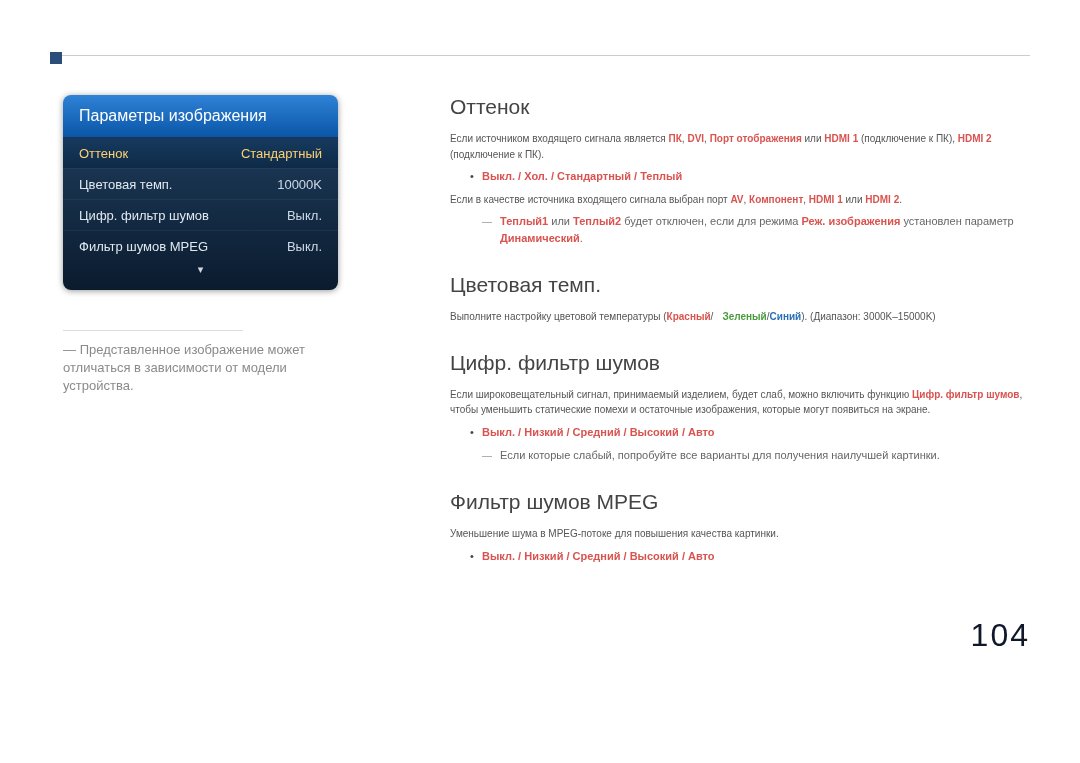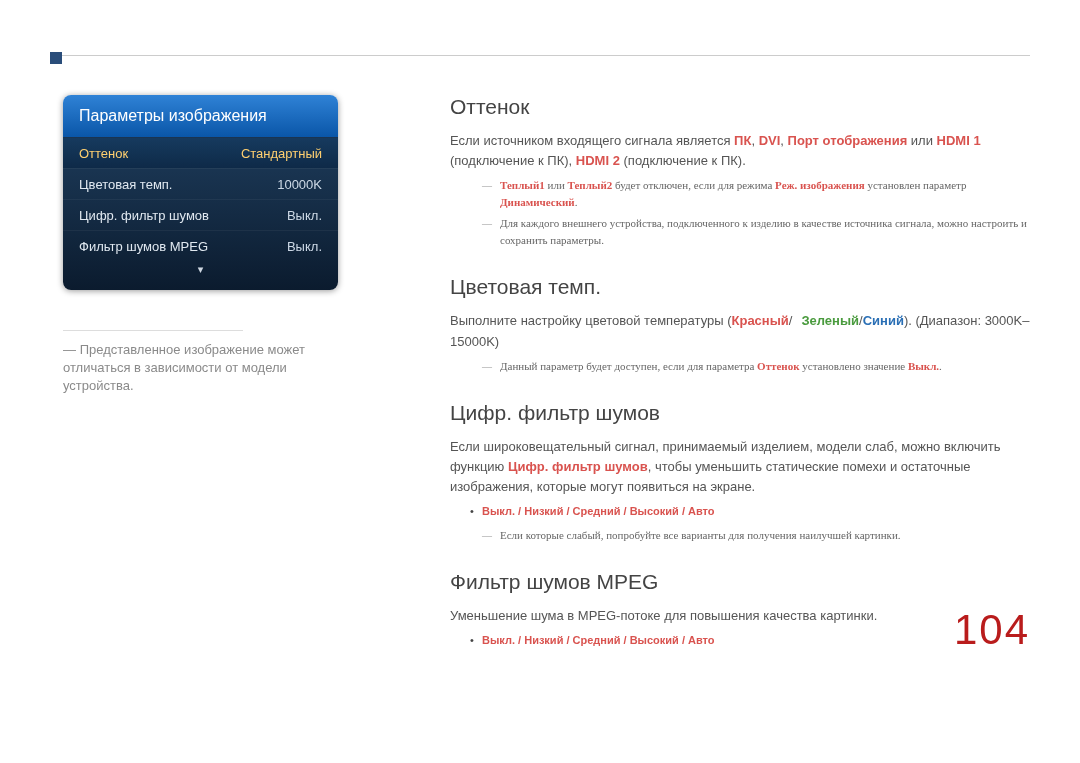--- a/index.html
+++ b/index.html
@@ -47,32 +47,32 @@
   .osd-row .value { color: #cdd9e6; margin-left: 8px; }
   .osd-row.selected .value { color: #ffd070; }
   .osd-arrow { text-align: center; color: #cfd8e2; font-size: 11px; padding: 2px 0 6px 0; }
 
   .disclaimer-hr { border: none; border-top: 1px solid #ddd; margin-top: 40px; margin-bottom: 10px; width: 180px; }
   .disclaimer { font-size: 13px; color: #8a8a8a; line-height: 1.4; }
 
   
   h2 { font-size: 21px; font-weight: 400; color: #444; margin-bottom: 12px; }
   .section + .section { margin-top: 26px; }
-  p { font-size: 13px; line-height: 1.55; color: #555; margin-bottom: 6px; }
+  p { font-size: 10px; line-height: 1.55; color: #555; margin-bottom: 6px; }
   .hl { color: #d9534f; font-weight: bold; }
   .hl-green { color: #4a9b3e; font-weight: bold; margin-left: 9px; }
   .hl-blue { color: #2a6fb5; font-weight: bold; }
   ul.bullets { list-style: none; margin: 4px 0 6px 20px; }
   ul.bullets > li { font-size: 11px; line-height: 1.6; position: relative; padding-left: 12px; }
   ul.bullets > li::before { content: "•"; position: absolute; left: 0; color: #444; }
   ul.dashes { list-style: none; margin: 4px 0 6px 32px; }
-  ul.dashes > li { font-size: 11px; line-height: 1.55; position: relative; padding-left: 18px; color: #666; margin-bottom: 4px; font-family: Liberation Serif, serif; }
+  ul.dashes > li { font-size: 11px; line-height: 1.55; position: relative; padding-left: 18px; color: #666; margin-bottom: 4px; }
   ul.dashes > li::before { content: "―"; position: absolute; left: 0; color: #999; font-size: 10px; top: 1px; }
 
-  .page-num { position: absolute; bottom: 30px; right: 50px; font-size: 42px; font-weight: 300; color: #b91c1c; letter-spacing: 2px; }
+  .page-num { position: absolute; bottom: 30px; right: 50px; font-size: 32px; font-weight: 300; color: #0f172a; letter-spacing: 2px; }
 </style>
 </head>
 <body>
 
 <div class="page">
   <div class="topbar"></div>
   <div class="topbar-accent"></div>
 
   <div class="left-col">
     <div class="osd">
@@ -105,44 +105,44 @@
     </p>
   </div>
 
   <div class="right-col">
 
     <div class="section">
       <h2>Оттенок</h2>
       <p>
         <span>Если источником входящего сигнала является </span><span class="hl">ПК</span><span>, </span><span class="hl">DVI</span><span>, </span><span class="hl">Порт отображения</span><span> или </span><span class="hl">HDMI 1</span><span> (подключение к ПК), </span><span class="hl">HDMI 2</span><span> (подключение к ПК).</span>
       </p>
+      <ul class="bullets">
+        <li><span class="hl">Выкл. / Хол. / Стандартный / Теплый</span></li>
+      </ul>
+      <p>
+        <span>Если в качестве источника входящего сигнала выбран порт </span><span class="hl">AV</span><span>, </span><span class="hl">Компонент</span><span>, </span><span class="hl">HDMI 1</span><span> или </span><span class="hl">HDMI 2</span><span>.</span>
+      </p>
       <ul class="dashes">
         <li>
           <span class="hl">Теплый1</span><span> или </span><span class="hl">Теплый2</span><span> будет отключен, если для режима </span><span class="hl">Реж. изображения</span><span> установлен параметр </span><span class="hl">Динамический</span><span>.</span>
         </li>
-        <li>Для каждого внешнего устройства, подключенного к изделию в качестве источника сигнала, можно настроить и сохранить параметры.</li>
       </ul>
     </div>
 
     <div class="section">
       <h2>Цветовая темп.</h2>
       <p>
         <span>Выполните настройку цветовой температуры (</span><span class="hl">Красный</span><span>/</span><span class="hl-green">Зеленый</span><span>/</span><span class="hl-blue">Синий</span><span>). (Диапазон: 3000K–15000K)</span>
       </p>
-      <ul class="dashes">
-        <li>
-          <span>Данный параметр будет доступен, если для параметра </span><span class="hl">Оттенок</span><span> установлено значение </span><span class="hl">Выкл.</span><span>.</span>
-        </li>
-      </ul>
     </div>
 
     <div class="section">
       <h2>Цифр. фильтр шумов</h2>
       <p>
-        <span>Если широковещательный сигнал, принимаемый изделием, модели слаб, можно включить функцию </span><span class="hl">Цифр. фильтр шумов</span><span>, чтобы уменьшить статические помехи и остаточные изображения, которые могут появиться на экране.</span>
+        <span>Если широковещательный сигнал, принимаемый изделием, будет слаб, можно включить функцию </span><span class="hl">Цифр. фильтр шумов</span><span>, чтобы уменьшить статические помехи и остаточные изображения, которые могут появиться на экране.</span>
       </p>
       <ul class="bullets">
         <li><span class="hl">Выкл. / Низкий / Средний / Высокий / Авто</span></li>
       </ul>
       <ul class="dashes">
         <li>Если которые слабый, попробуйте все варианты для получения наилучшей картинки.</li>
       </ul>
     </div>
 
     <div class="section">

